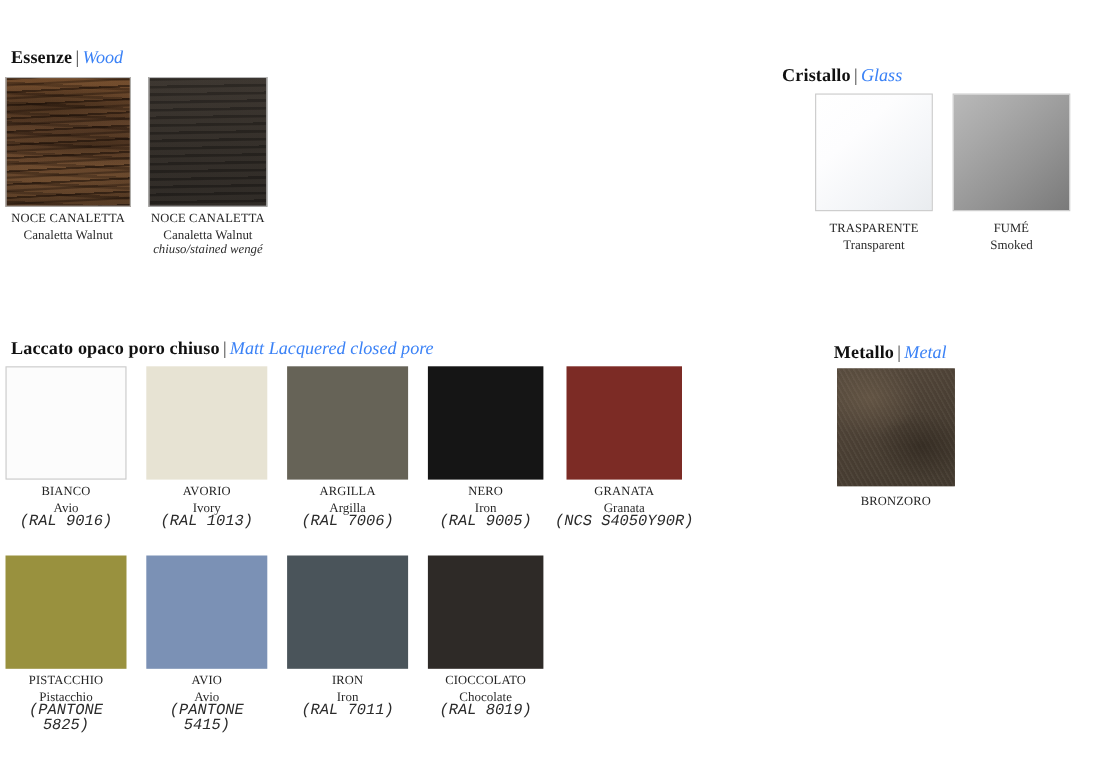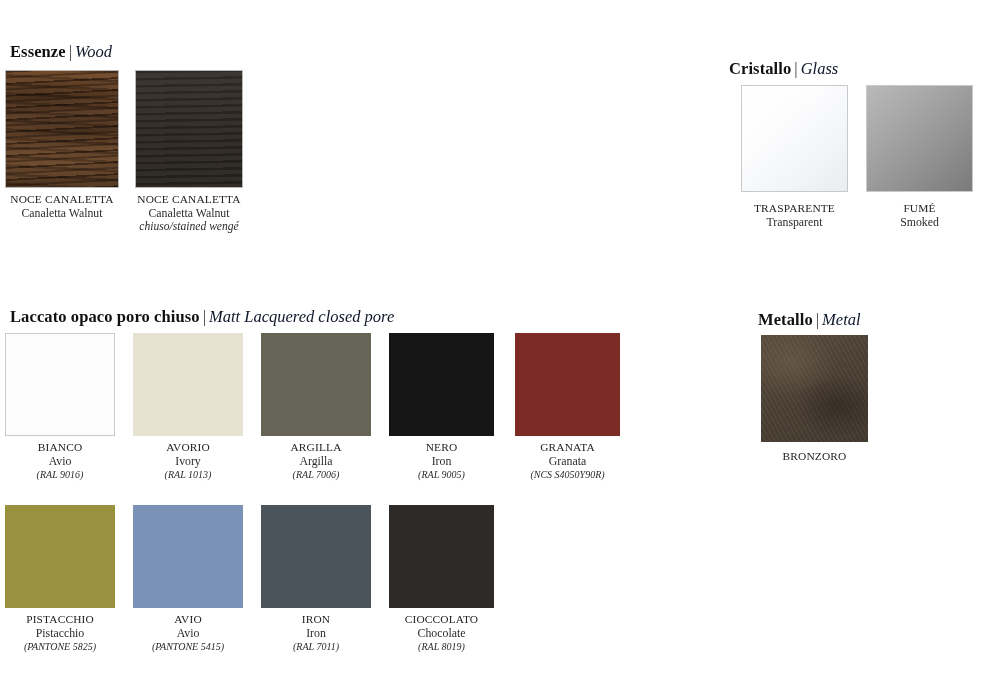--- a/index.html
+++ b/index.html
@@ -31,21 +31,21 @@
     letter-spacing: .1px;
   }
   .section-head .sep {
     font-weight: normal;
     color: #3a3a3a;
     padding: 0 3px;
   }
   .section-head .en {
     font-style: italic;
     font-weight: normal;
-    color: #0f172a;
+    color: #3b82f6;
   }
 
   
   .group { position: absolute; }
   .swatch-cell {
     position: absolute;
     top: 0;
     text-align: center;
   }
   .chip {
@@ -66,21 +66,21 @@
   }
   .cap-it {
     display: block;
     font-variant: small-caps;
     text-transform: uppercase;
     font-size: 11.4px;
     letter-spacing: .15px;
     color: #242424;
   }
   .cap-en { display: block; font-size: 11.8px; color: #2b2b2b; }
-  .cap-code { display: block; font-style: italic; font-size: 10px; color: #2b2b2b; }
+  .cap-code { display: block; font-style: italic; font-size: 14px; color: #2b2b2b; font-family: Liberation Mono, monospace; }
   .cap-sub { display: block; font-style: italic; font-size: 11.6px; color: #2b2b2b; }
 
   
   .caption.wide { width: 150px; margin-left: -20px; }
 
   
   .wood-walnut {
     background-color: #5a3c24;
     background-image:
       repeating-linear-gradient(177deg,
@@ -140,21 +140,21 @@
   <div class="swatch-cell" style="left:130px;">
     <span class="chip wood-wenge thinline" style="width:108px;height:118px;"></span>
     <div class="caption" style="width:108px;">
       <span class="cap-it">NOCE CANALETTA</span>
       <span class="cap-en">Canaletta Walnut</span>
       <span class="cap-sub">chiuso/stained wengé</span>
     </div>
   </div>
 </div>
 
-<div class="section-head" style="left:729px; top:61px;">
+<div class="section-head" style="left:711px; top:61px;">
   <span class="it">Cristallo</span><span class="sep">|</span><span class="en">Glass</span>
 </div>
 
 <div class="group" style="left:741px; top:85px;">
   <div class="swatch-cell" style="left:0px;">
     <span class="chip glass-clear bordered" style="width:107px;height:107px;"></span>
     <div class="caption" style="width:107px;margin-top:10px;">
       <span class="cap-it">TRASPARENTE</span>
       <span class="cap-en">Transparent</span>
     </div>

